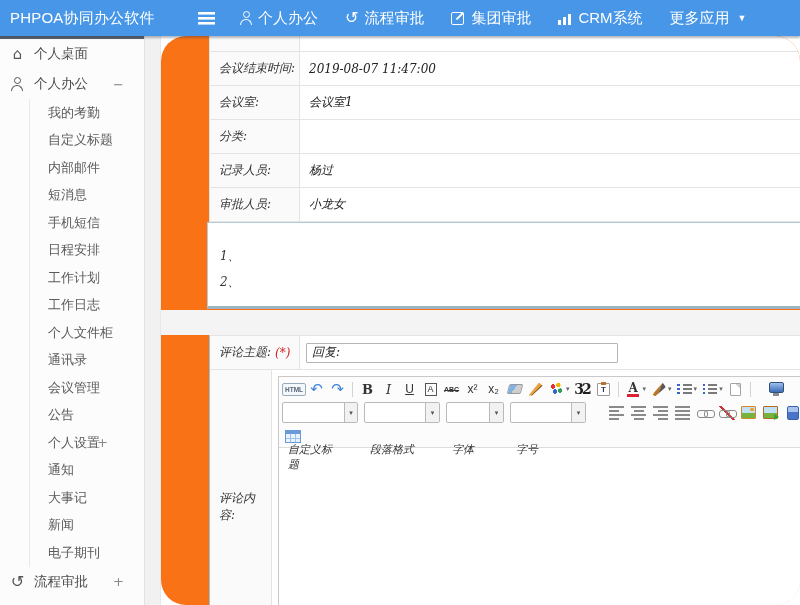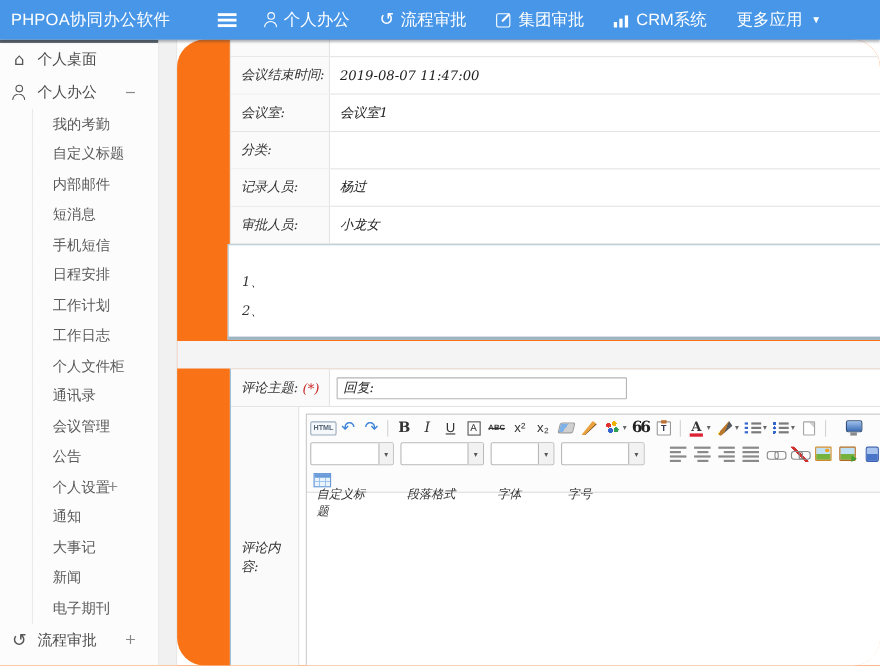--- a/index.html
+++ b/index.html
@@ -77,21 +77,21 @@
       border-left:1px solid #9cc0d6; border-top:1px solid #e4e4e4; display:flex; flex-direction:column; }
   .crow { display:flex; }
   .crow1 { height:34px; border-bottom:1px solid #e4e4e4; }
   .crow2 { flex:1; }
   .clabel { width:90px; background:#fafafa; border-right:1px solid #e4e4e4; padding-left:9px;
       font:italic 12px "DejaVu Serif","Liberation Serif",serif; color:#333; display:flex; align-items:center; }
   .crow2 .clabel { align-items:flex-start; padding-top:120px; }
   .req { color:#cc2222; font-style:italic; margin-left:4px; font-size:12px; }
   .cvalue { flex:1; }
   .crow1 .cvalue { display:flex; align-items:center; padding-left:6px; }
-  #subject-input { width:264px; height:20px; border:1px solid #b5b5b5; border-radius:1px; padding:0 5px;
+  #subject-input { width:312px; height:20px; border:1px solid #b5b5b5; border-radius:1px; padding:0 5px;
       font:italic 12px "DejaVu Serif","Liberation Serif",serif; color:#222; outline:none; }
   .crow2 .cvalue { padding:6px 0 0 6px; }
 
   
   .editor { border:1px solid #c9c9c9; background:#fcfcfc; margin-right:-2px; }
   .trow { display:flex; align-items:center; padding:2px 2px 1px 3px; }
   .tb-btn { min-width:21px; height:20px; display:inline-flex; align-items:center; justify-content:center;
       cursor:pointer; border-radius:2px; color:#333; }
   .tb-btn.gap { margin-left:11px; }
   .tsep { width:1px; height:15px; background:#d3d3d3; margin:0 4px; }
@@ -376,21 +376,21 @@
                   <span class="ci ci-eraser"></span>
                 </span>
                 <span class="tb-btn">
                   <span class="ci ci-brush"></span>
                 </span>
                 <span class="tb-btn">
                   <span class="ci ci-paint"></span>
                 </span>
                 <span class="tarrow">▾</span>
                 <span class="tb-btn">
-                  <span class="tb-glyph tb-quote">66</span>
+                  <span class="tb-glyph tb-quote">32</span>
                 </span>
                 <span class="tb-btn">
                   <span class="ci ci-paste"></span>
                 </span>
                 <span class="tsep"></span>
                 <span class="tb-btn">
                   <span class="tb-glyph tb-fontcolor">A</span>
                 </span>
                 <span class="tarrow">▾</span>
                 <span class="tb-btn">

